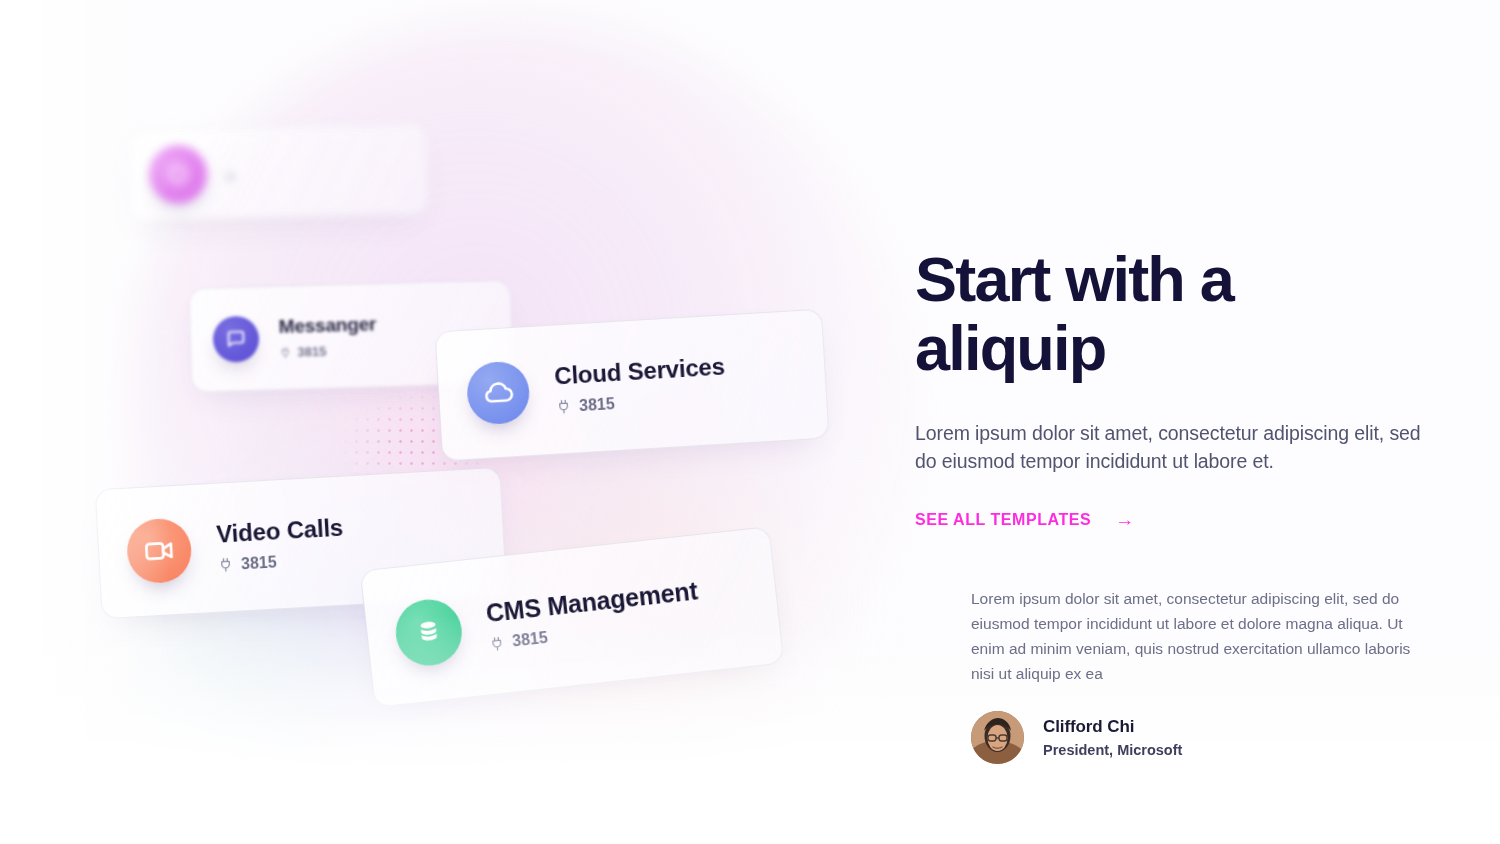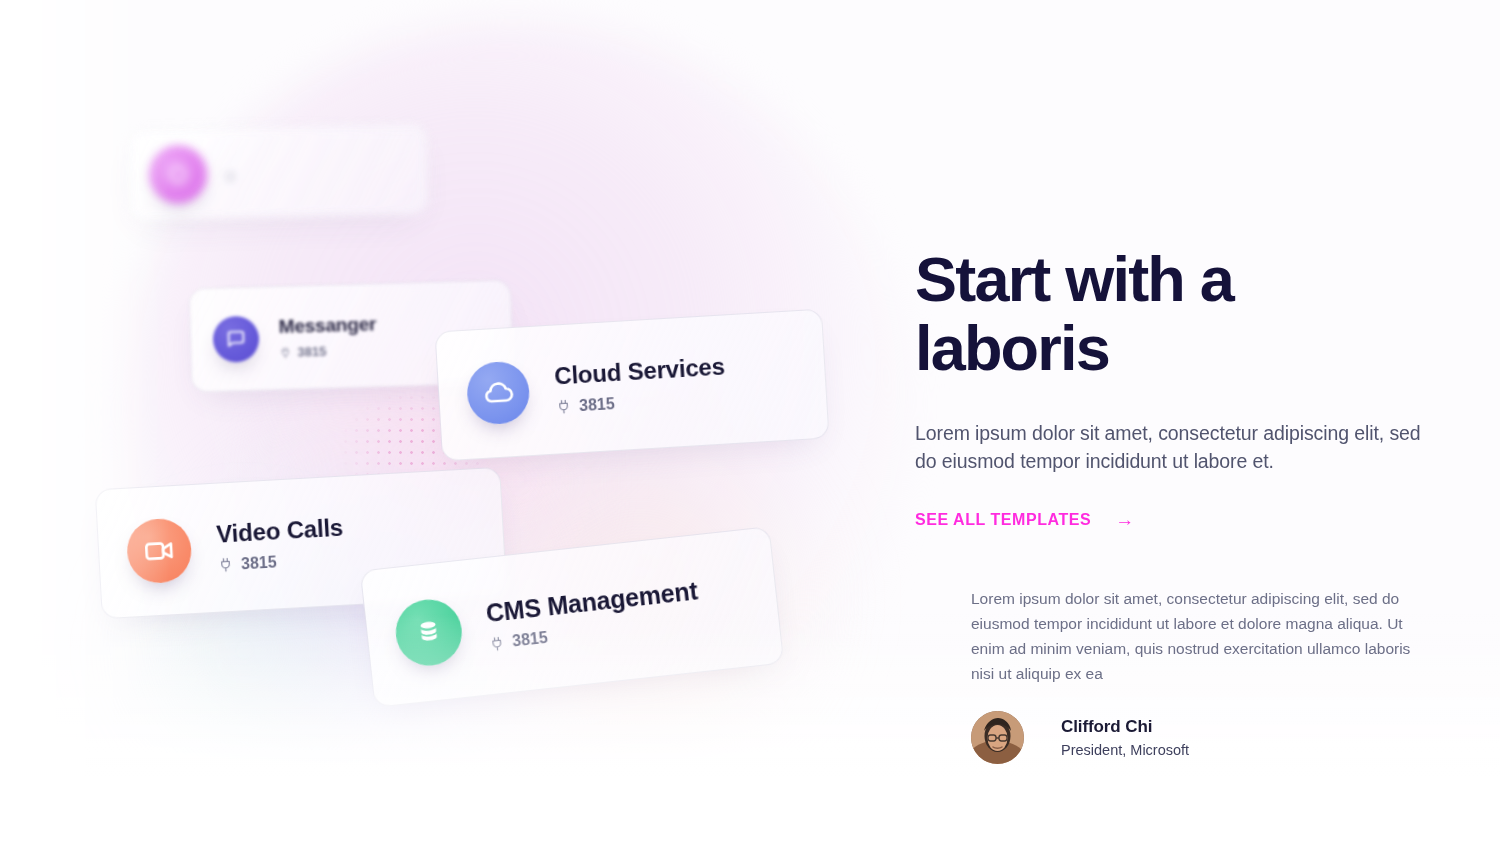--- a/index.html
+++ b/index.html
@@ -224,41 +224,41 @@
 
   .testimonial { margin-top:57px; padding-left:56px; }
   .quote {
     font-size:15.5px;
     line-height:1.62;
     color:#6c6f87;
   }
   .author {
     display:flex;
     align-items:center;
-    gap:37px;
+    gap:19px;
     margin-top:24px;
   }
   .avatar {
     width:53px; height:53px;
     border-radius:50%;
     flex:0 0 auto;
     overflow:hidden;
     position:relative;
     background:#9a7256;
   }
   .avatar svg { display:block; width:100%; height:100%; }
   .author-name {
     font-size:17px;
     font-weight:700;
     color:#1b1a35;
     letter-spacing:-0.1px;
   }
   .author-role {
     font-size:14.5px;
-    font-weight:400;
+    font-weight:700;
     color:#3d3f5c;
     margin-top:5px;
   }
 </style>
 </head>
 <body>
 
 <div class="stage">
 
   <div class="blob blob-main"></div>
@@ -360,21 +360,21 @@
 
   </div>
 
   <div class="fade-bottom"></div>
   <div class="fade-left"></div>
 
   <div class="content">
 
     <h1 class="headline">
       <span>Start with a</span><br>
-      <span>laboris</span>
+      <span>aliquip</span>
     </h1>
 
     <p class="lede">Lorem ipsum dolor sit amet, consectetur adipiscing elit, sed do eiusmod tempor incididunt ut labore et.</p>
 
     <a class="cta">
       <span>SEE ALL TEMPLATES</span>
       <span class="cta-arrow">→</span>
     </a>
 
     <div class="testimonial">

